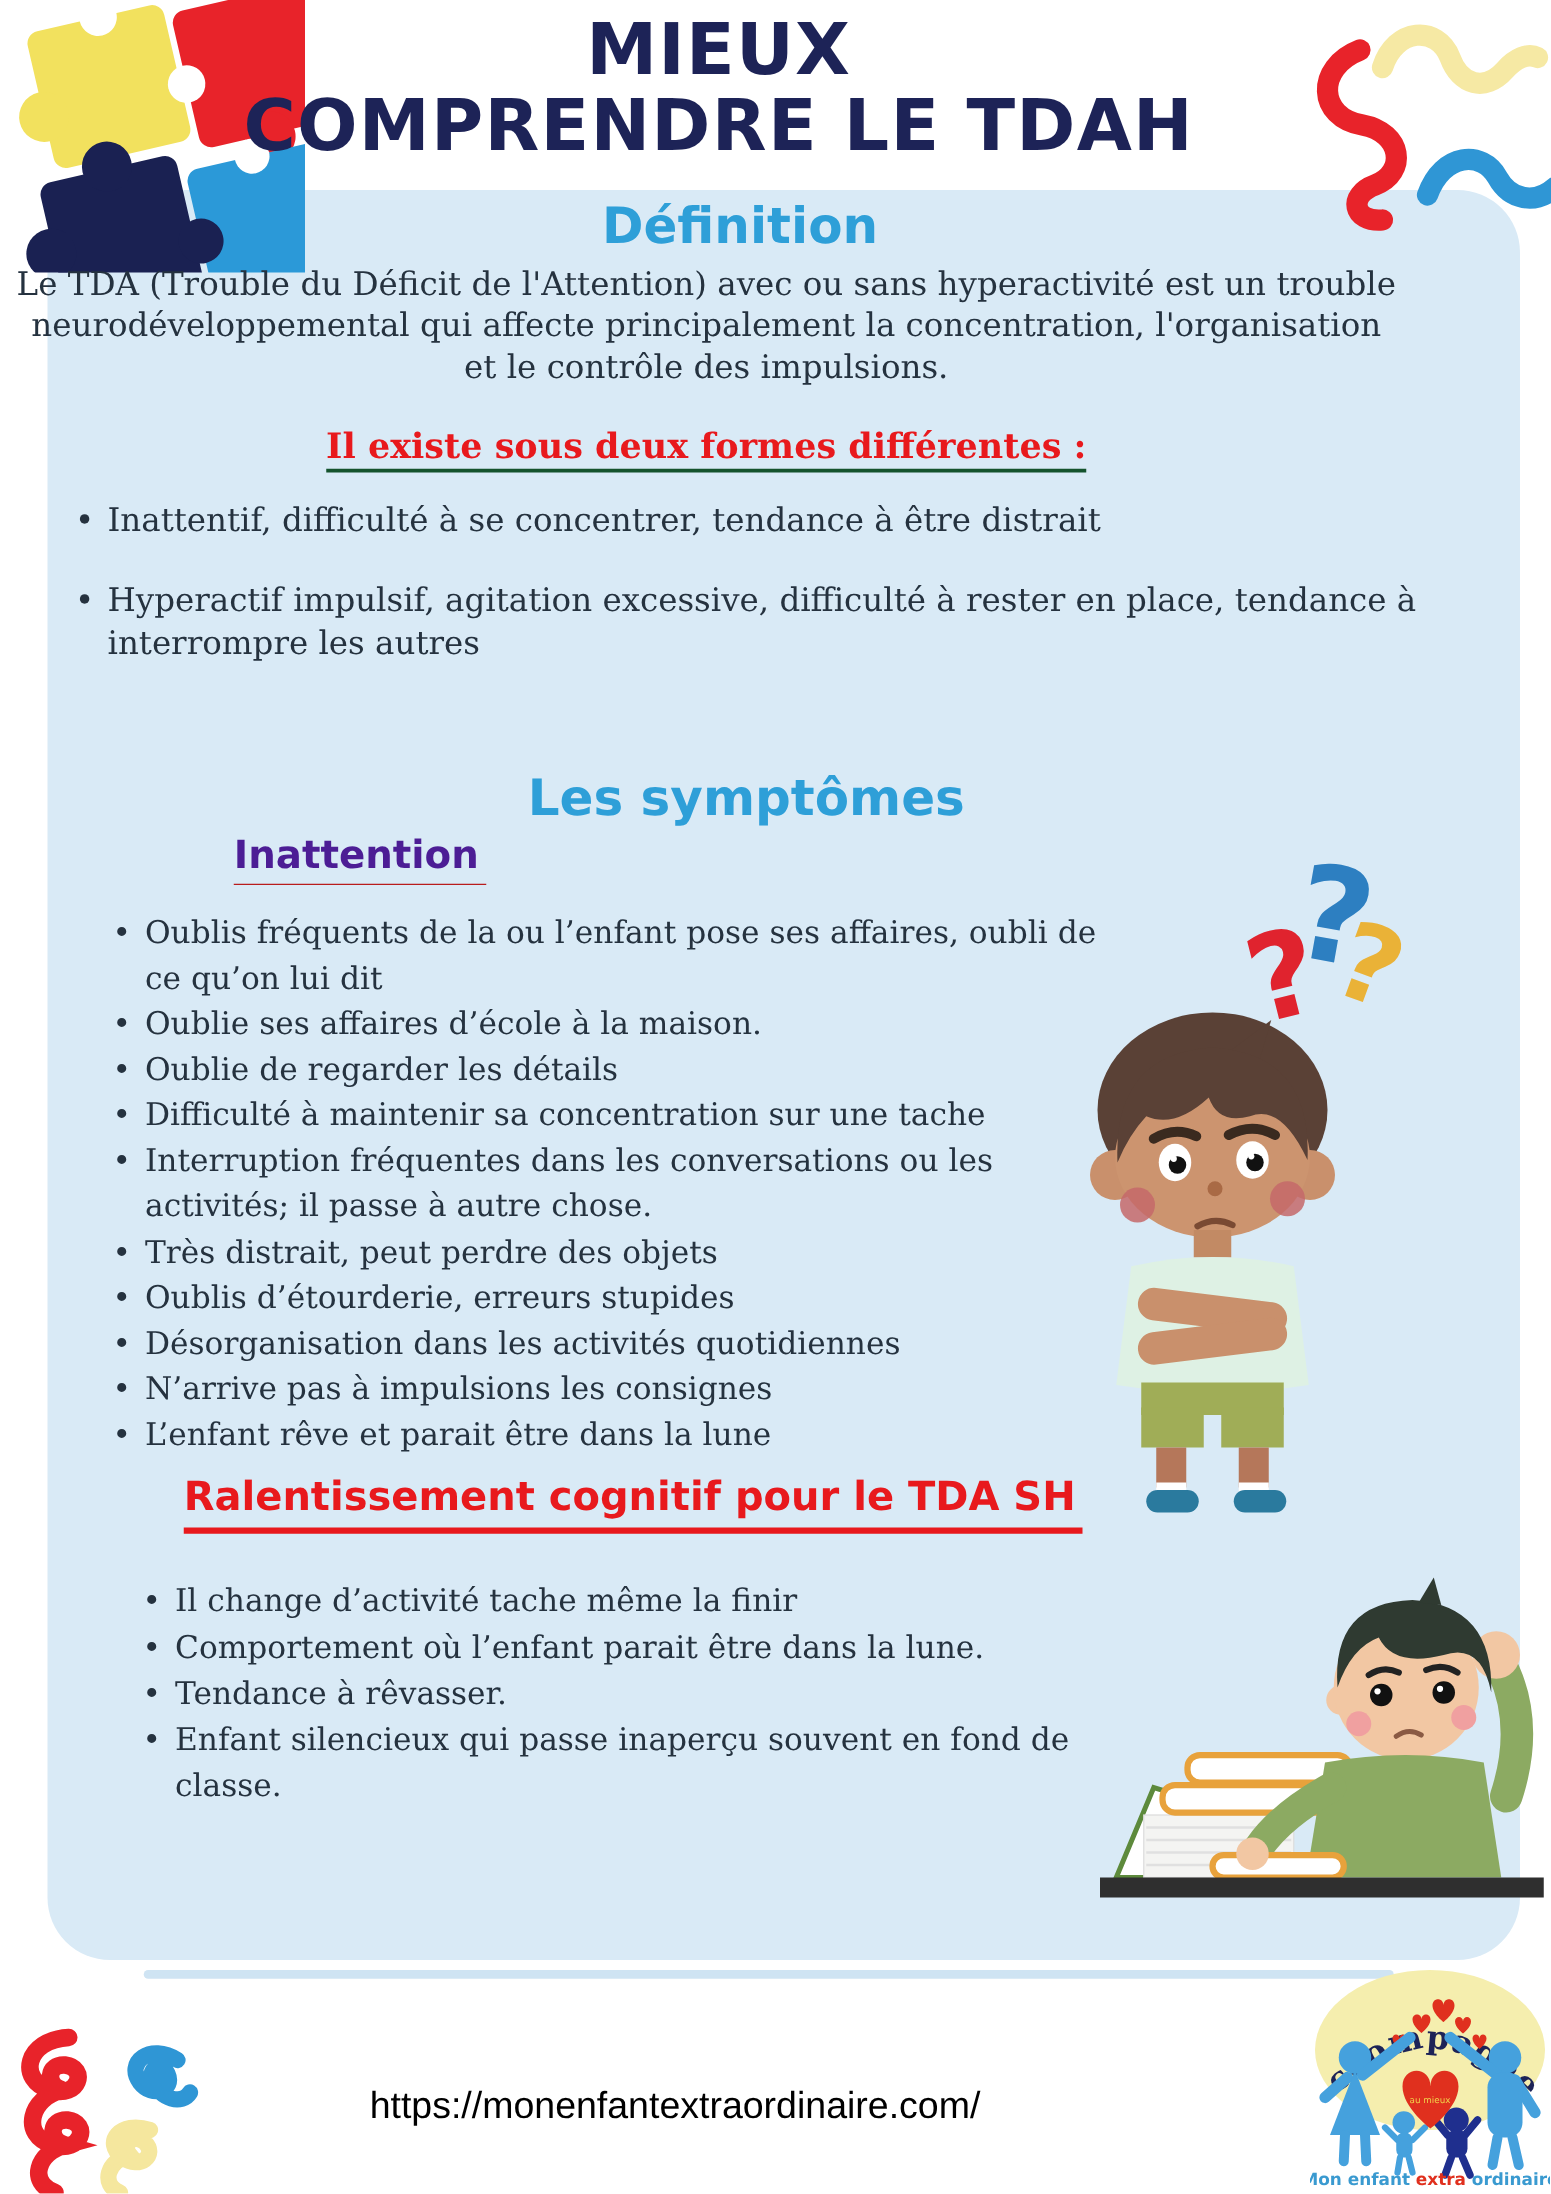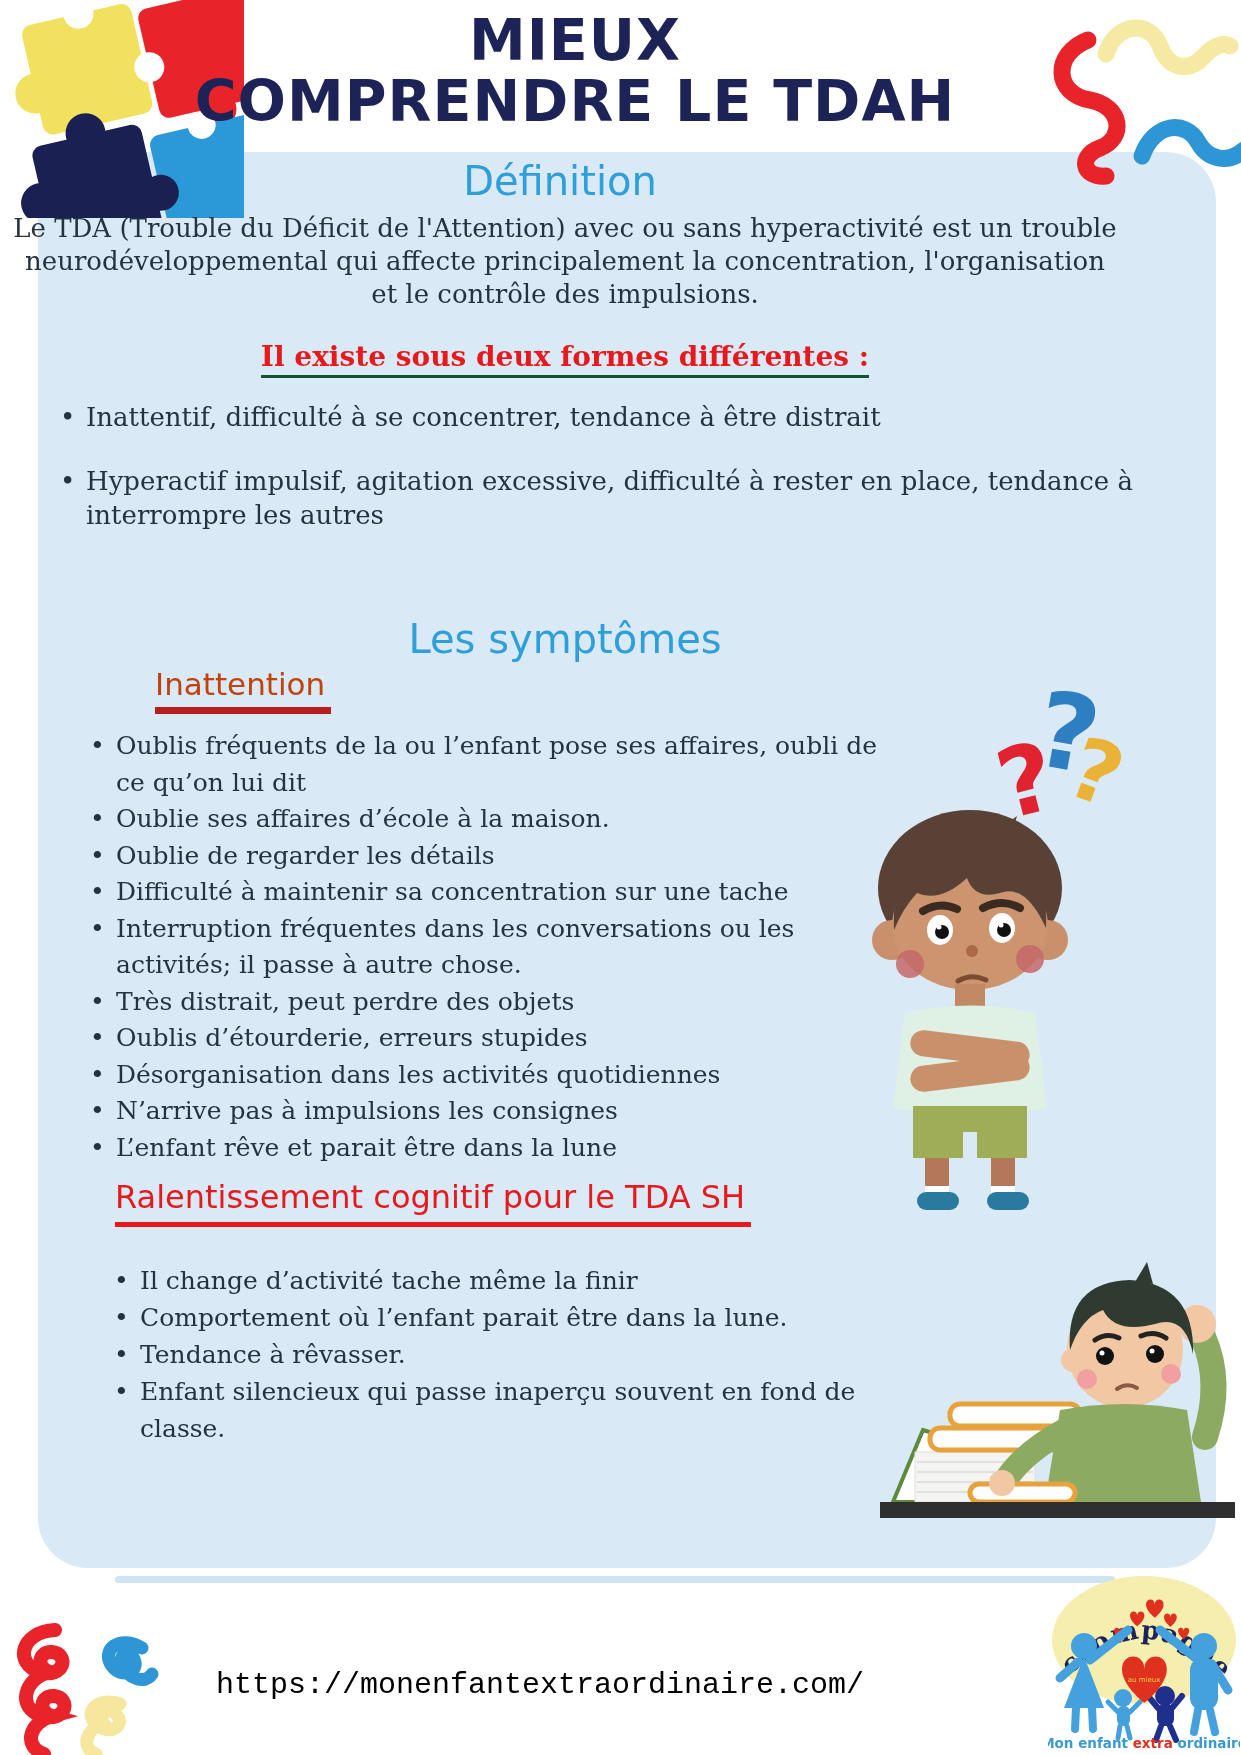--- a/index.html
+++ b/index.html
@@ -1,19 +1,19 @@
 <!DOCTYPE html>
 <html><head>
 <meta charset="utf-8">
 <style>
   html,body{margin:0;padding:0;background:#fff;}
   .page{position:relative;width:1241px;height:1755px;background:#ffffff;overflow:hidden;
         font-family:"DejaVu Sans",sans-serif;}
   .abs{position:absolute;}
-  .hand{font-family:"DejaVu Sans",sans-serif;font-weight:normal;}
+  .hand{font-family:"DejaVu Sans",sans-serif;font-weight:bold;margin-left:32px;}
   .serif{font-family:"DejaVu Serif",serif;}
 
   .title{left:0;top:10px;width:1150px;text-align:center;color:#1d2357;
          font-weight:bold;font-size:57px;line-height:61px;letter-spacing:1px;}
 
   .panel{left:38px;top:152px;width:1178px;height:1416px;background:#d9eaf6;border-radius:50px;}
   .panel-shadow{left:115px;top:1576px;width:1000px;height:7px;background:#cfe4f3;border-radius:4px;}
 
   .def-heading{left:0;top:158px;width:1120px;text-align:center;color:#2e9fd8;font-size:40px;}
   .def-body{left:10px;top:212px;width:1110px;text-align:center;color:#25323f;
@@ -26,33 +26,33 @@
   ul.blist{list-style:none;margin:0;padding:0;color:#25323f;}
   ul.blist li{position:relative;padding-left:28px;}
   ul.blist li::before{content:"\2022";position:absolute;left:2px;top:0;}
 
   .forms-list{left:58px;top:400px;width:1090px;font-size:26px;line-height:34px;}
   .forms-list li{margin-bottom:30px;}
 
   .symptoms-heading{left:65px;top:616px;width:1000px;text-align:center;color:#2e9fd8;font-size:40px;}
 
   .inatt-heading{left:155px;top:666px;}
-  .inatt-heading span{display:inline-block;color:#c2410c;font-size:31px;
-            border-bottom:7px solid #b91c1c;padding:0 6px 5px 0;}
+  .inatt-heading span{display:inline-block;color:#4c1d95;font-size:31px;
+            border-bottom:1px solid #b91c1c;padding:0 6px 5px 0;}
 
   .inatt-list{left:88px;top:728px;width:800px;font-size:25px;line-height:36.5px;}
 
   .ral-heading{left:115px;top:1178px;}
   .ral-heading span{display:inline-block;color:#e8191d;font-size:32px;
             border-bottom:5px solid #e8191d;padding:0 6px 6px 0;}
 
   .ral-list{left:112px;top:1262px;width:810px;font-size:25px;line-height:37px;}
 
   .url{left:0;top:1668px;width:1080px;text-align:center;color:#000;font-size:30px;
-       font-family:Liberation Mono, monospace;}
+       font-family:Liberation Sans, sans-serif;}
 
   svg{display:block;}
   svg text.qm{font-family:"DejaVu Sans",sans-serif;font-weight:bold;}
 </style>
 </head>
 <body>
 
 <div class="page">
 
   <div class="abs panel"></div>

